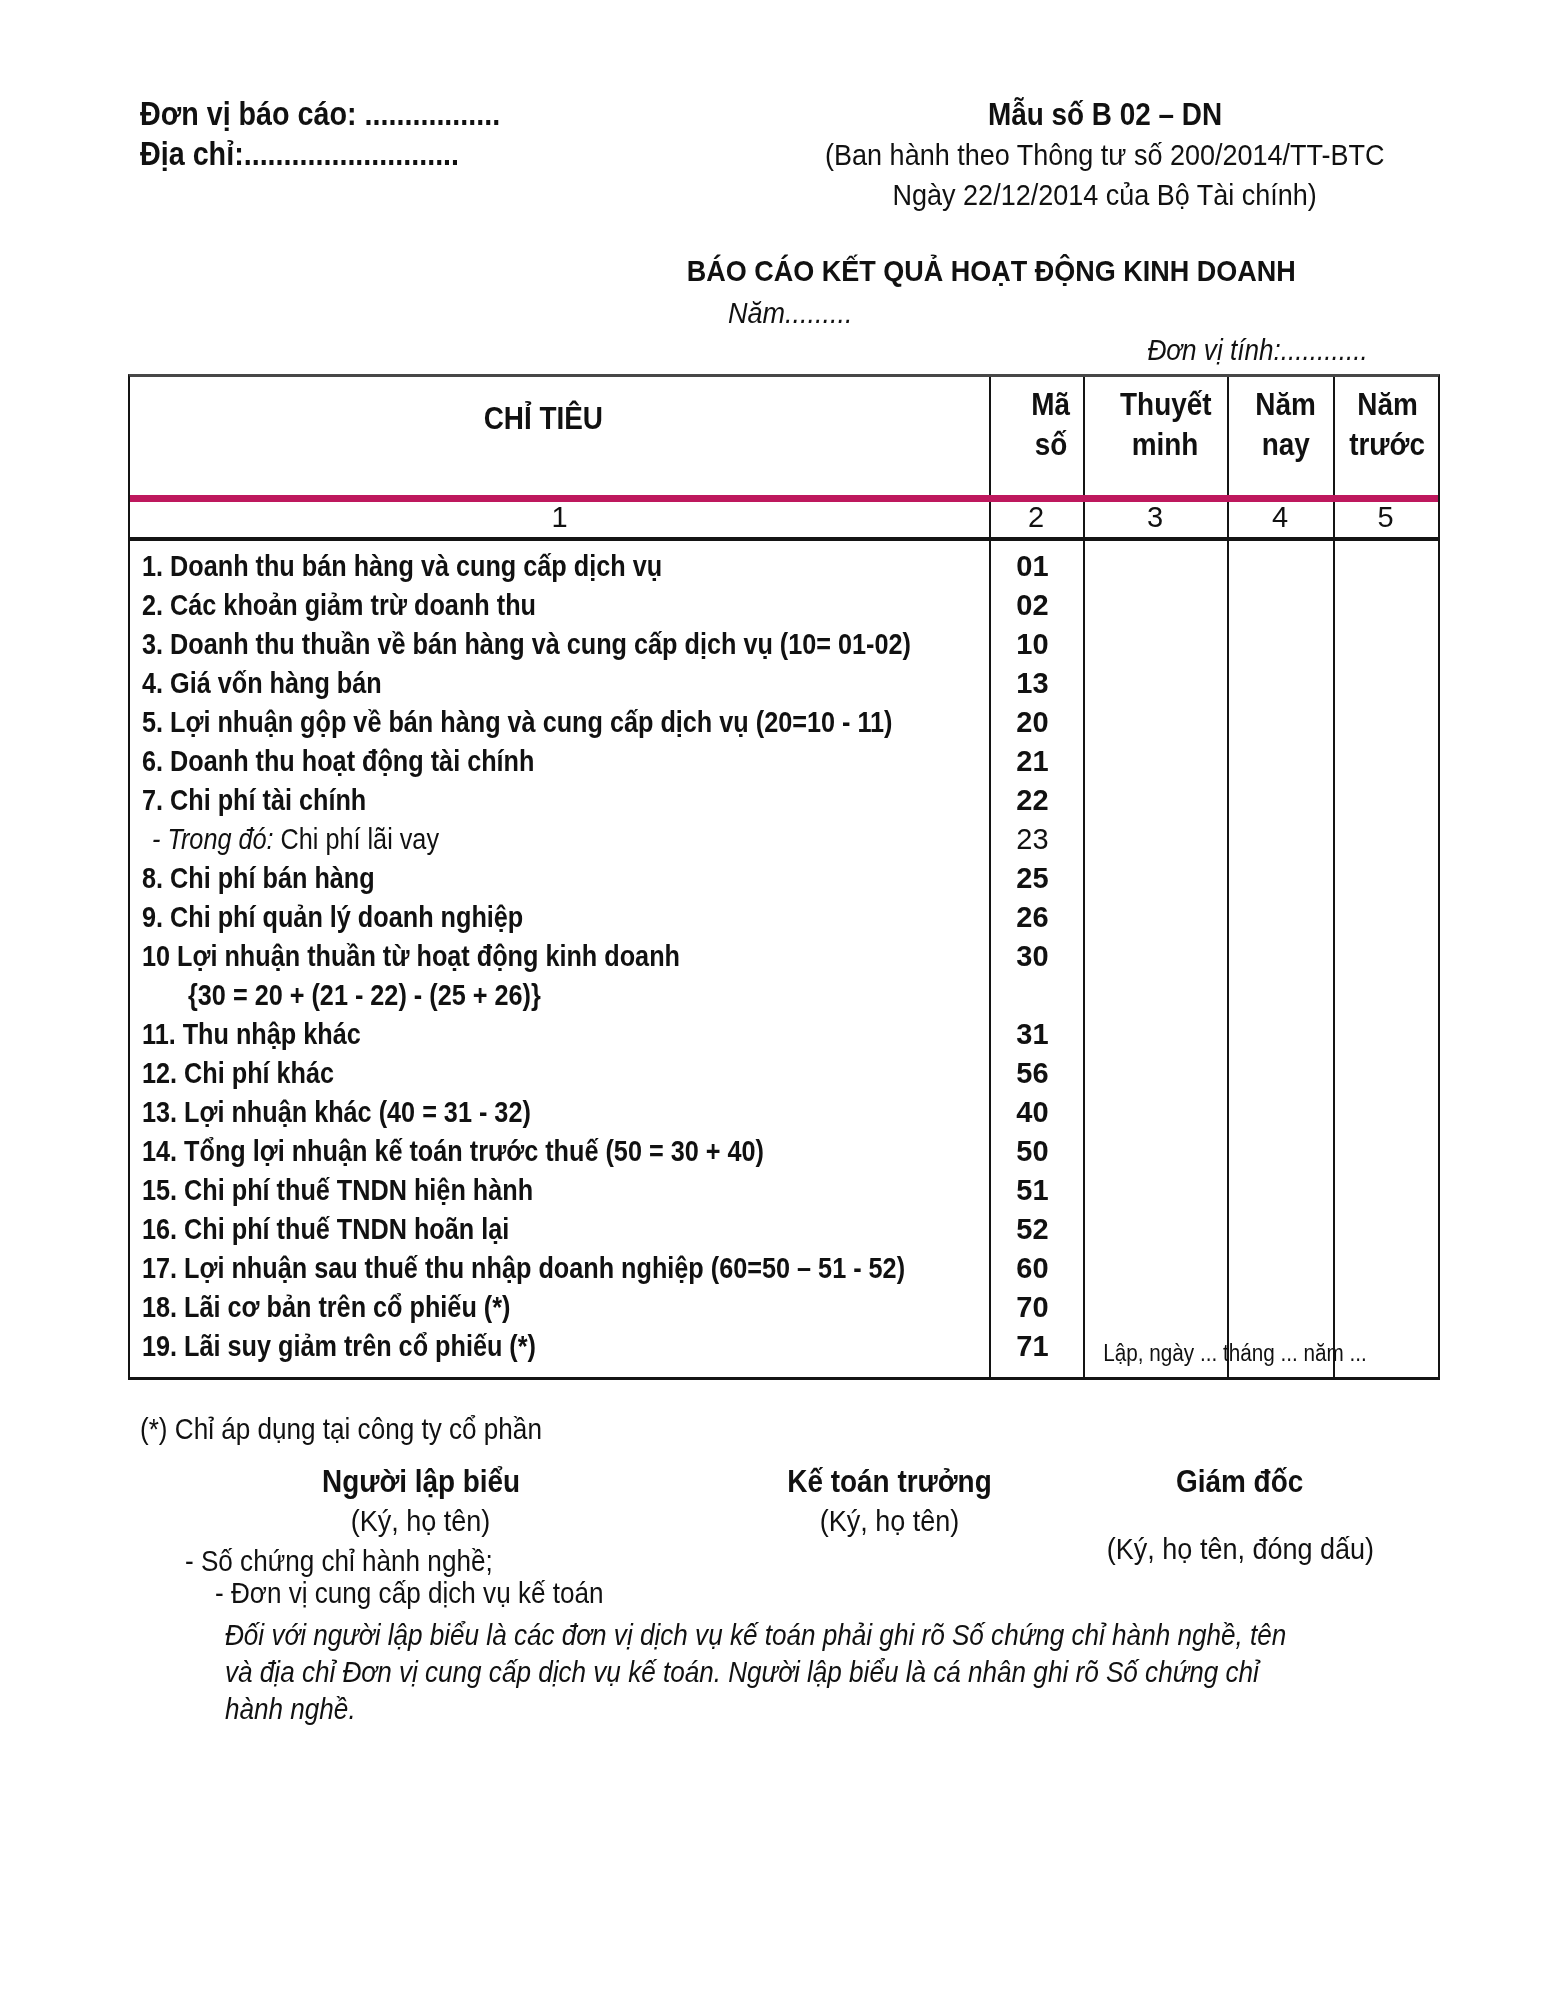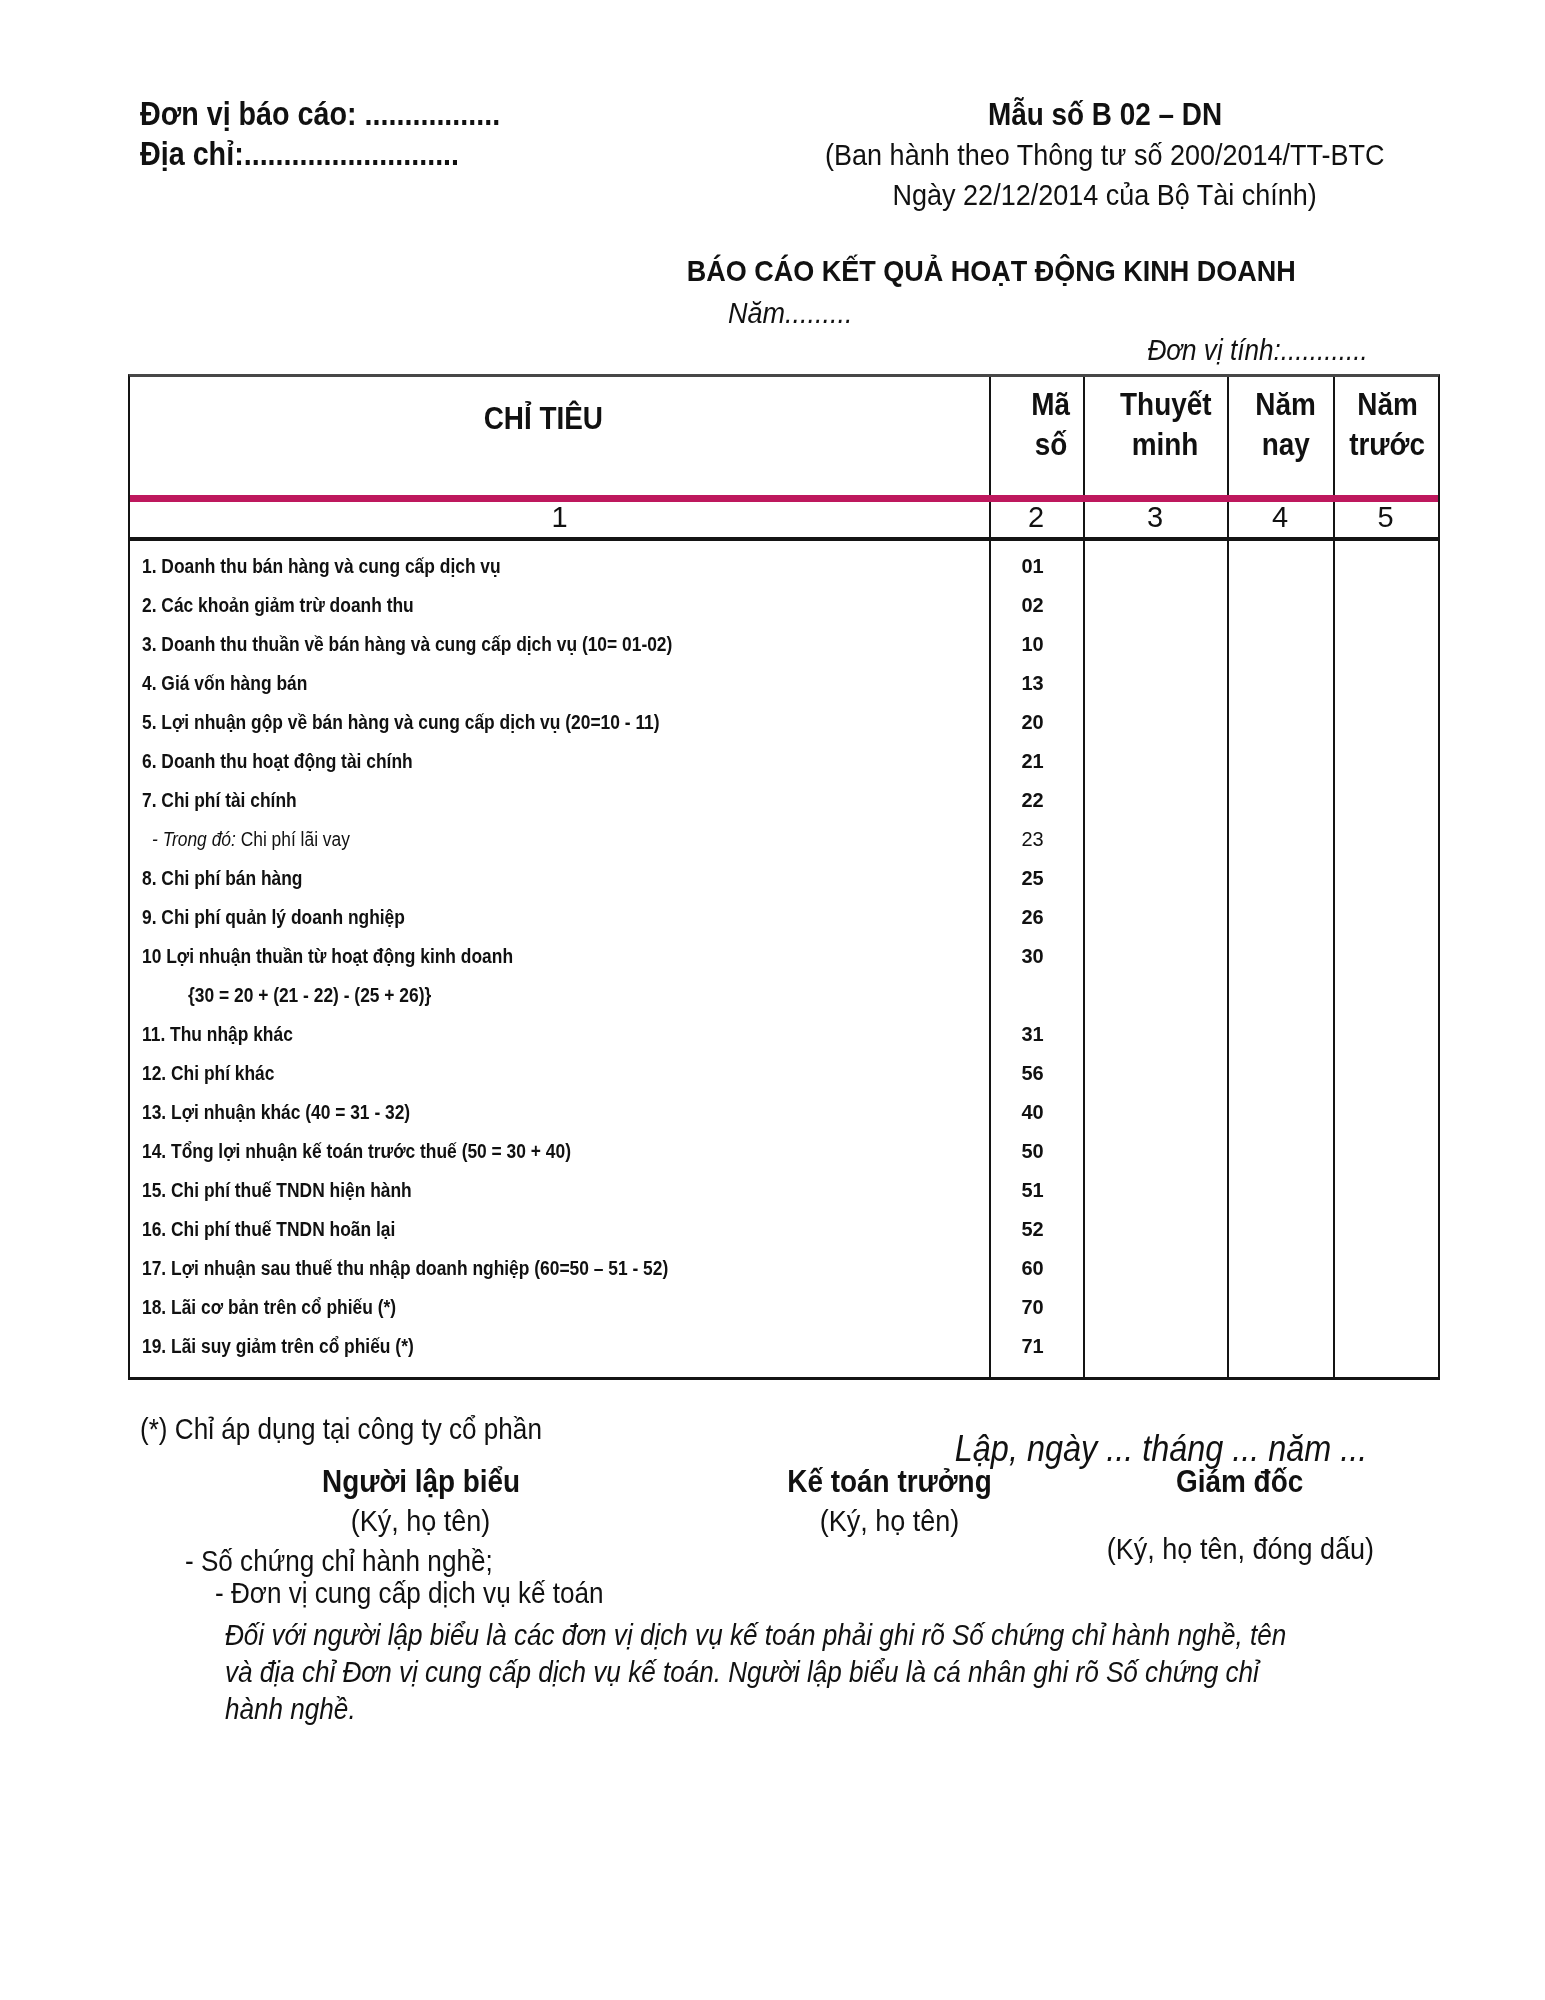--- a/index.html
+++ b/index.html
@@ -36,29 +36,29 @@
     border-bottom:3px solid #141414;
   }
   .tbl-inner{position:relative;width:1308px;height:1000px;}
   .vline{position:absolute;top:0;bottom:0;width:2px;background:#141414;}
   .hrow{position:absolute;left:0;top:0;width:1308px;height:118px;display:flex;border-bottom:7px solid #be185d;box-sizing:content-box;justify-content:center;}
   .hcell{box-sizing:border-box;text-align:center;font-weight:bold;font-size:31px;line-height:40px;padding-top:8px;}
   .hcell.first{padding-top:22px;}
   .nrow{position:absolute;left:0;top:120px;width:1308px;height:40px;display:flex;border-bottom:4px solid #141414;}
   .ncell{box-sizing:border-box;text-align:center;font-size:29px;line-height:40px;}
   .tbody{position:absolute;left:0;top:164px;width:1308px;height:836px;padding-top:6px;box-sizing:border-box;}
-  .trow{position:relative;height:39px;line-height:39px;font-size:20px;padding-left:25px;}
+  .trow{position:relative;height:39px;line-height:39px;font-size:29px;padding-left:25px;}
   .trow .lbl{position:absolute;left:12px;}
   .trow.ind1 .lbl{left:22px;}
   .trow.ind2 .lbl{left:58px;}
   .trow .code{position:absolute;left:859px;width:87px;text-align:center;}
 
   
   .star-note{left:140px;top:1412px;font-size:30px;}
-  .date-line{right:178px;top:1428px;font-size:36px;font-style:italic;}
+  .date-line{right:178px;top:1340px;font-size:23px;}
   .sig{top:1464px;width:500px;text-align:center;font-size:31px;font-weight:bold;}
   .sig-sub{top:1504px;width:500px;text-align:center;font-size:30px;}
   .cert-line{left:185px;top:1544px;font-size:30px;}
   .provider-line{left:215px;top:1576px;font-size:30px;}
   .note-par{left:225px;top:1616px;font-size:30px;line-height:37px;font-style:italic;}
 </style>
 </head>
 <body>
 
 <div class="page">

